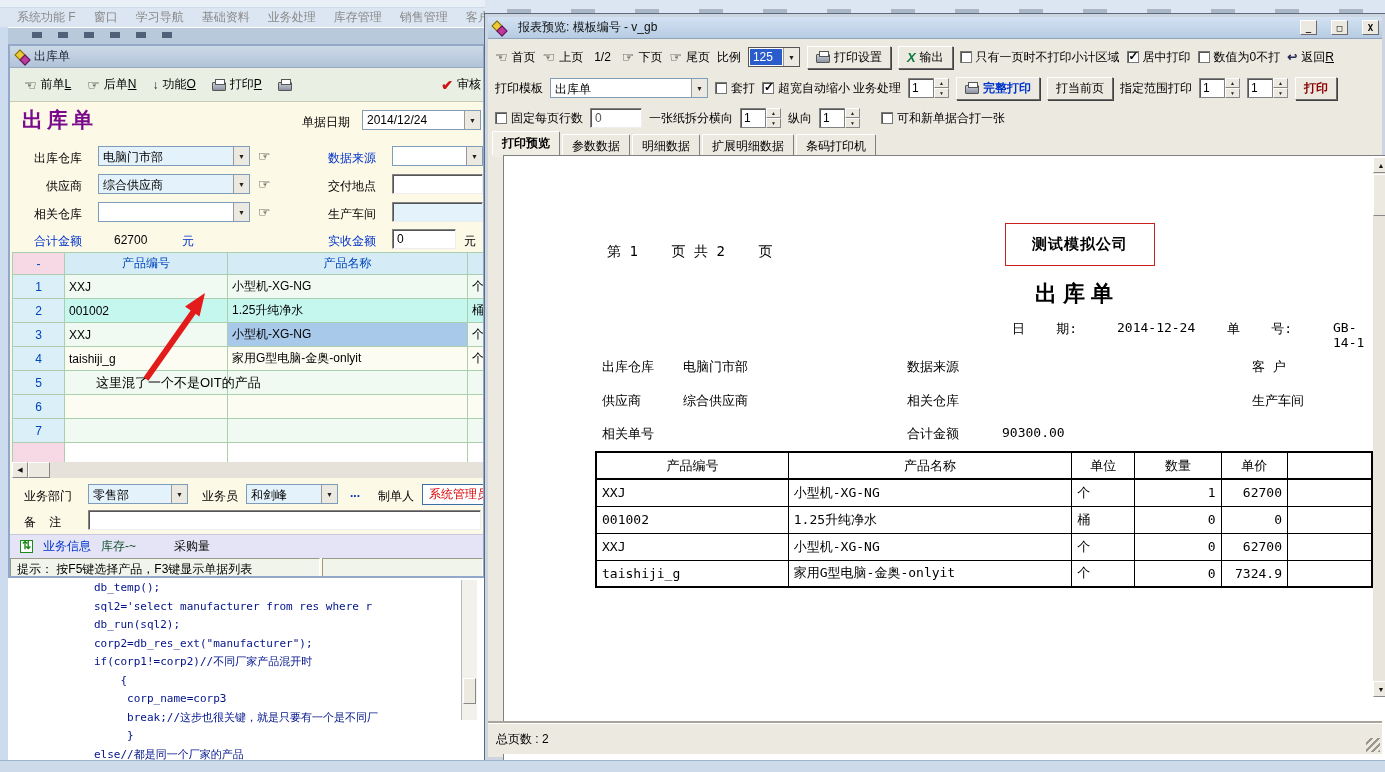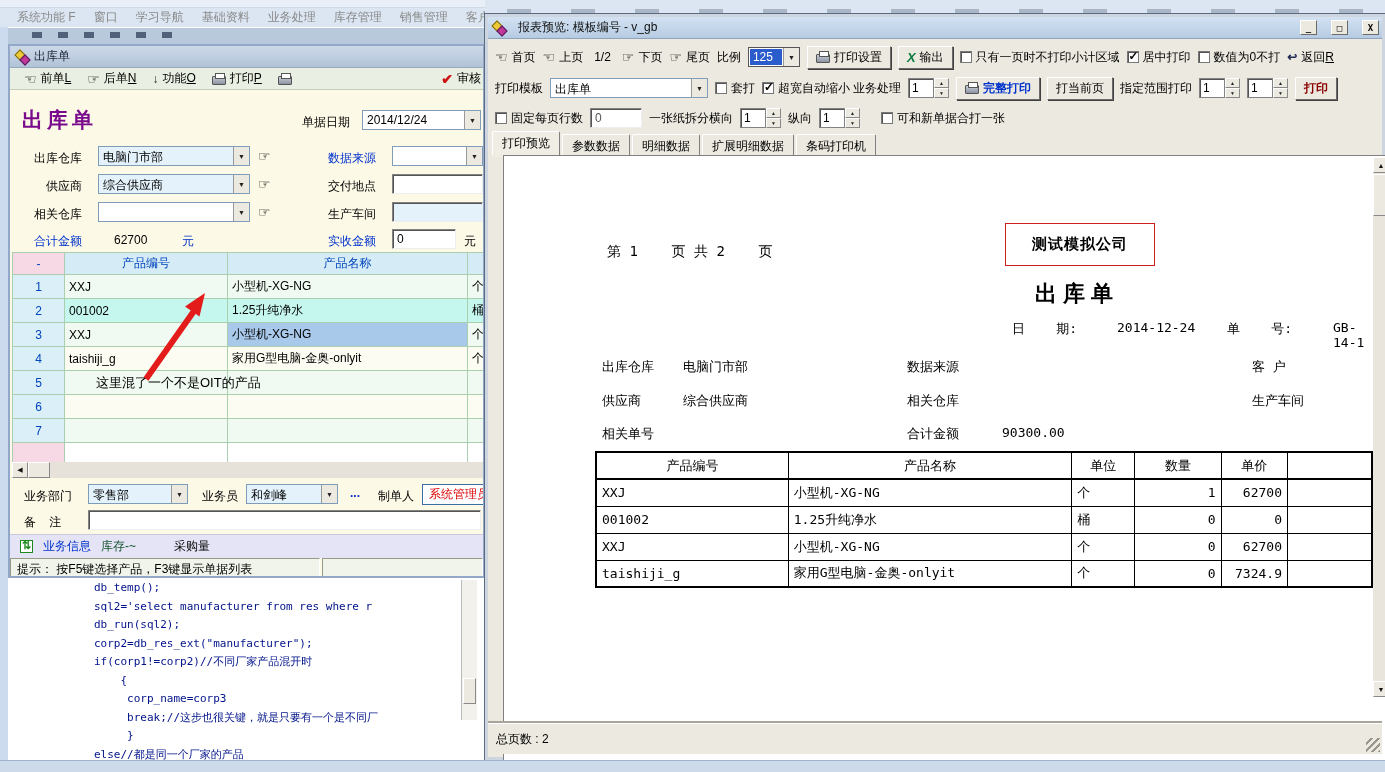--- a/index.html
+++ b/index.html
@@ -46,21 +46,21 @@
   .i-printer::before { content:""; position:absolute; left:2px; top:-4px; width:8px; height:4px; background:#fff; border:1px solid #555; }
   .i-diamond { display:inline-block; position:relative; width:14px; height:13px; flex:none; }
   .i-diamond::before { content:""; position:absolute; left:1px; top:1px; width:6px; height:6px; background:#ecc935; border:1px solid #7a6a10; transform:rotate(45deg); }
   .i-diamond::after { content:""; position:absolute; left:6px; top:6px; width:6px; height:6px; background:#c23898; border:1px solid #50185f; transform:rotate(45deg); }
   .i-refresh { display:inline-block; width:13px; height:13px; border:1px solid #1a8a1a; background:#fff; position:relative; }
   .i-refresh::before { content:"⇅"; position:absolute; left:1px; top:-2px; color:#1a8a1a; font-size:11px; font-weight:bold; }
 
   
   .lw { left:8px; top:44px; width:477px; height:534px; background:#fdf9e7; border:2px solid #93a8c8; z-index:2; overflow:hidden; }
   .lw-cap { position:absolute; left:0; top:0; width:100%; height:22px; background:linear-gradient(180deg,#ccd9e8,#b2c3d8); display:flex; align-items:center; gap:5px; padding-left:5px; color:#1b2436; border-bottom:1px solid #98aac2; }
-  .lw-tools { position:absolute; left:0; top:22px; width:100%; height:22px; background:#e9efe2; border-bottom:1px solid #c3cdb8; display:flex; align-items:center; gap:16px; padding-left:14px; }
+  .lw-tools { position:absolute; left:0; top:22px; width:100%; height:34px; background:#e9efe2; border-bottom:1px solid #c3cdb8; display:flex; align-items:center; gap:16px; padding-left:14px; }
   .tool { display:inline-flex; align-items:center; gap:4px; white-space:nowrap; }
   .lw-form { position:absolute; left:0; top:56px; width:100%; height:150px; }
   .flabel { position:absolute; white-space:nowrap; }
   .blue { color:#0033cc; }
   .purple-title { color:#7a0a8c; font-weight:bold; font-size:21px; letter-spacing:4px; }
   .grid-wrap { position:absolute; left:2px; top:206px; width:471px; height:210px; overflow:hidden; }
   table.grid { border-collapse:collapse; table-layout:fixed; width:545px; }
   table.grid td { border:1px solid #a9cfae; overflow:hidden; white-space:nowrap; padding:0 4px; height:24px; }
   table.grid tr.h td { height:22px; background:#d5ecf7; color:#0044bb; text-align:center; }
   td.corner { background:#f7d9e6 !important; }
@@ -91,21 +91,21 @@
   .rw-cap .title { flex:1; color:#111; }
   .winbtn { width:17px; height:15px; background:#ece9e0; border:1px solid #6a6a6a; border-top-color:#fff; border-left-color:#fff; font-size:9px; font-weight:bold; display:flex; align-items:center; justify-content:center; margin-left:2px; font-family:"DejaVu Sans Mono",monospace; }
   .rw-row { position:absolute; left:0; width:100%; display:flex; align-items:center; gap:7px; padding-left:7px; white-space:nowrap; }
   .zoom-combo { display:inline-flex; height:20px; border:1px solid #555; background:#fff; }
   .zoom-combo .zval { width:32px; background:#2a5ccc; color:#fff; margin:1px; padding:1px 3px; }
   .zoom-combo .drop { width:16px; background:#ece9e0; border-left:1px solid #999; display:flex; align-items:center; justify-content:center; }
   .red-btn-label { color:#8b0000; font-weight:bold; }
   .blue-btn-label { color:#0033cc; font-weight:bold; }
   .tabs { position:absolute; left:4px; top:114px; display:flex; align-items:flex-end; height:24px; }
   .tab { border:1px solid #808080; border-bottom:none; border-top-color:#fff; border-left-color:#fff; background:#ece9e0; padding:3px 9px; margin-right:2px; border-radius:2px 2px 0 0; height:21px; }
-  .tab.active { height:24px; background:#f0ede4; font-weight:normal; box-shadow:0 2px 0 #f0ede4; }
+  .tab.active { height:24px; background:#f0ede4; font-weight:bold; box-shadow:0 2px 0 #f0ede4; }
   .preview-outer { position:absolute; left:15px; top:138px; width:888px; height:672px; border:1px solid #808080; border-bottom-color:#fff; border-right-color:#fff; background:#fff; }
   .preview-page { position:absolute; left:1px; top:1px; width:868px; height:540px; background:#fff; overflow:hidden; font-family:"DejaVu Sans Mono", monospace; font-size:13px; }
   .vscroll { position:absolute; right:1px; top:1px; width:16px; height:540px; background:#e9e5dd; }
   .vscroll .sb-btn { position:absolute; left:0; } 
   .vscroll .sb-thumb { position:absolute; left:0; top:17px; width:16px; height:42px; }
   .hscroll { position:absolute; left:1px; bottom:1px; width:868px; height:17px; background:#e9e5dd; display:flex; }
   .pre { white-space:pre; }
   .pv-table { border-collapse:collapse; table-layout:fixed; position:absolute; left:90px; top:294px; }
   .pv-table td { border:1px solid #000; height:27px; padding:0 5px; white-space:nowrap; overflow:hidden; }
   .pv-table tr.h td { text-align:center; border-bottom:2px solid #000; }

